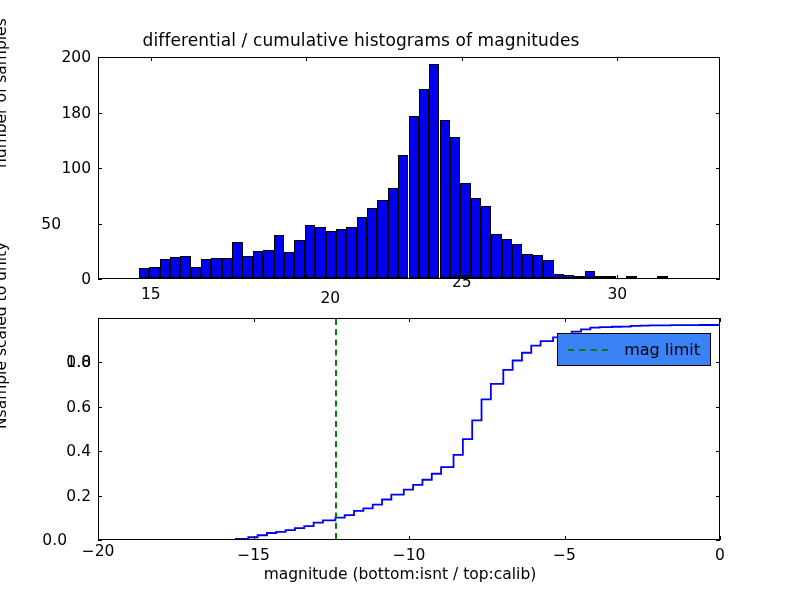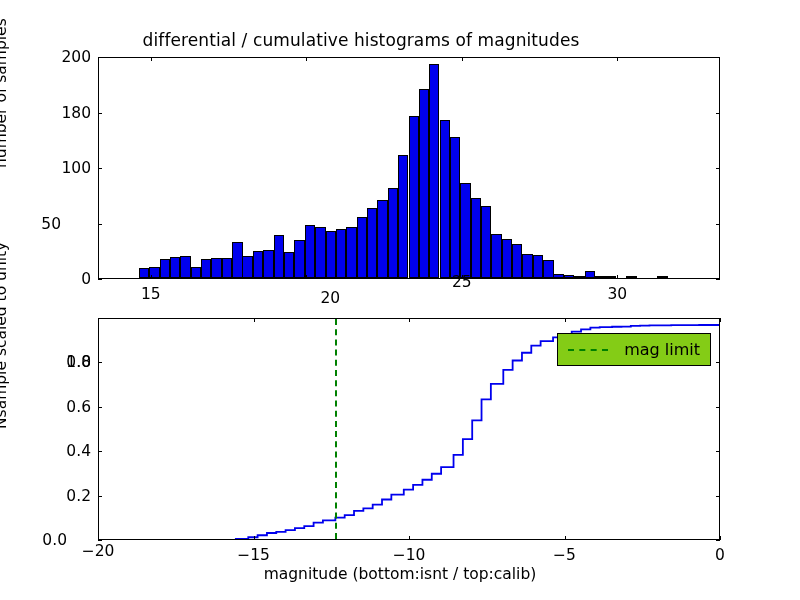--- a/index.html
+++ b/index.html
@@ -44,21 +44,21 @@
   #xlabel-bottom{
     left:0;width:800px;top:565px;text-align:center;
   }
 
   #maglimit{
     position:absolute;top:0;bottom:0;width:0;
     border-left:2px dashed #008000;
   }
 
   .legend{
-    position:absolute;background:#84cc16;border:1.1px solid #000;
+    position:absolute;background:#3b82f6;border:1.1px solid #000;
     display:flex;align-items:center;box-sizing:border-box;
     padding:6px 10px;gap:16px;
   }
   .legend-line{
     width:40px;height:0;border-top:2px dashed #008000;flex:none;
   }
   .legend-label{font-size:16px;color:#000;white-space:nowrap;}
 
   svg.curve{position:absolute;left:0;top:0;overflow:visible;}
 </style>

